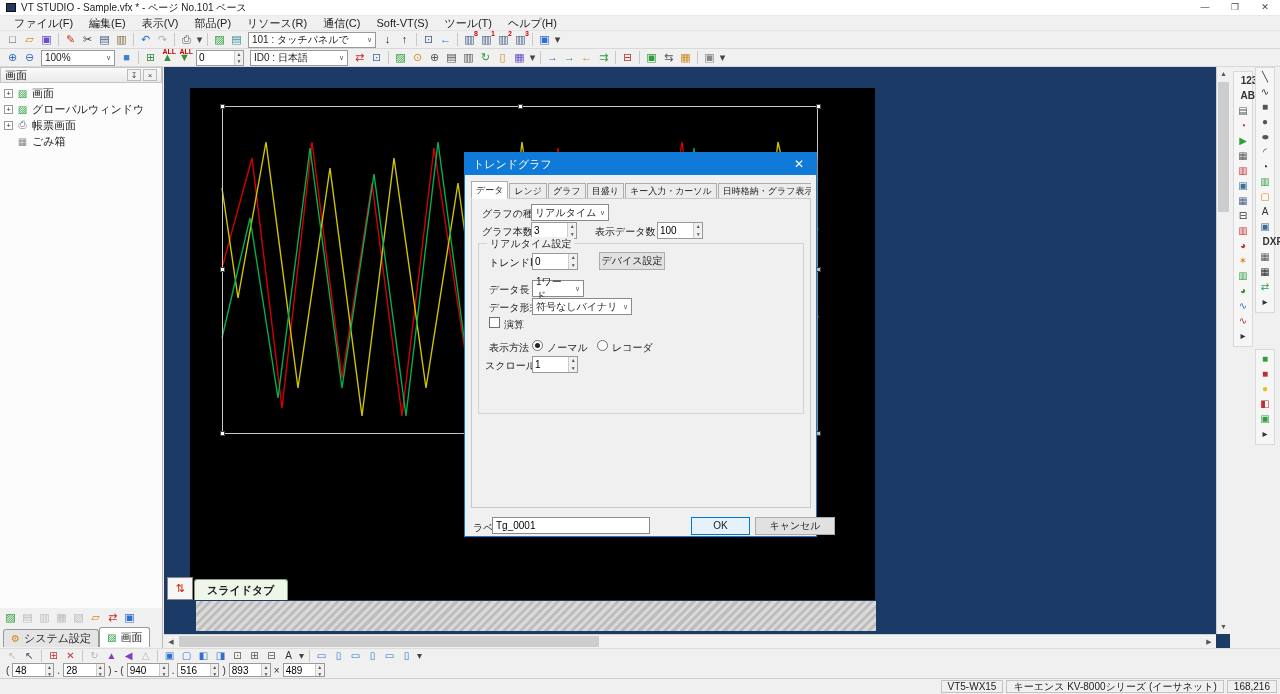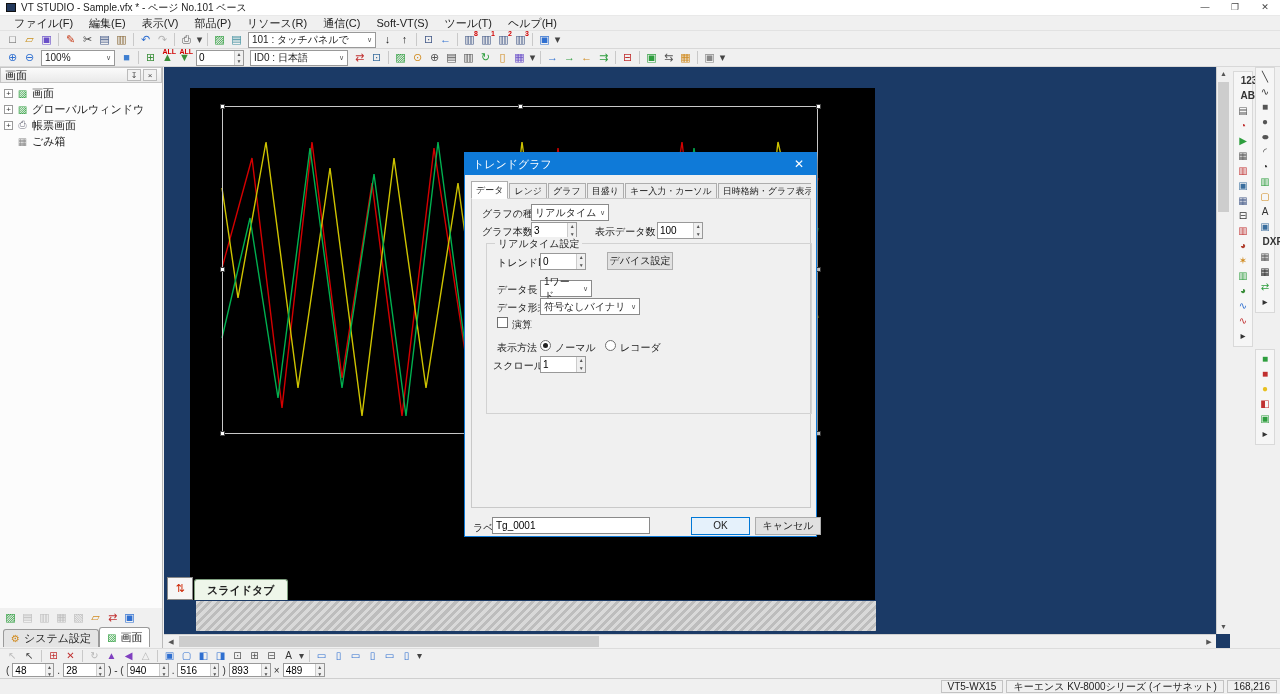--- a/index.html
+++ b/index.html
@@ -93,21 +93,21 @@
   .dlg-title { height:22px; background:#0f7ad8; color:#fff; display:flex; align-items:center; padding-left:8px; font-size:11px;}
   .dlg-close { margin-left:auto; width:34px; text-align:center; line-height:22px; font-size:12px; color:#fff;}
   .dlg-tabs { position:absolute; left:6px; top:28px; right:5px; height:18px; display:flex; align-items:flex-end; overflow:hidden; white-space:nowrap;}
   .dtab { border:1px solid #adadad; background:#ececec; padding:0 4px; font-size:9px; height:16px; line-height:15px; margin-right:1px; flex:0 0 auto;}
   .dtab.active { background:#fff; height:18px; line-height:17px; border-bottom-color:#fff; position:relative; z-index:2;}
   .dlg-panel { position:absolute; left:6px; top:45px; right:5px; height:310px; border:1px solid #c9c9c9; background:#f0f0f0;}
   .fld-label { position:absolute; font-size:10px; color:#222; white-space:nowrap;}
   .fcombo { position:absolute; height:17px; background:#fff; border:1px solid #8a8a8a; display:flex; align-items:center; font-size:10px; padding:0 3px;}
   .fcombo .arw { margin-left:auto; color:#555; font-size:7px; padding-left:3px;}
   .fspin { position:absolute; height:17px; margin:0;}
-  .groupbox { position:absolute; left:14px; top:44px; width:326px; height:171px; border:1px solid #d2d2d2; }
+  .groupbox { position:absolute; left:6px; top:44px; width:326px; height:171px; border:1px solid #d2d2d2; }
   .grouplabel { position:absolute; top:-7px; left:8px; background:#f0f0f0; padding:0 3px; font-size:10px;}
   .btn { border:1px solid #adadad; background:#e1e1e1; font-size:10px; text-align:center; color:#222;}
   .cb { position:absolute; width:11px; height:11px; border:1px solid #707070; background:#fff;}
   .radio { position:absolute; width:11px; height:11px; border:1px solid #707070; border-radius:50%; background:#fff;}
   .radio.on::after { content:""; position:absolute; left:2px; top:2px; width:5px; height:5px; border-radius:50%; background:#222;}
   .dlg-bottom-label { position:absolute; font-size:10px;}
   .dlg-input { position:absolute; height:17px; border:1px solid #8a8a8a; background:#fff; font-size:10px; padding:0 3px; font-family:inherit; outline:0;}
   .ok-btn { position:absolute; height:18px; border:1px solid #0078d7; background:#e5f1fb; font-size:10px; text-align:center; line-height:16px;}
   .cancel-btn { position:absolute; height:18px; line-height:16px;}
 </style>
@@ -541,14 +541,14 @@
             <span>▲</span>
             <span>▼</span>
           </span>
       </span>
     </div>
   </div>
 
   <span class="dlg-bottom-label" style="left:8px;top:368px;">ラベル</span>
   <input class="dlg-input" style="left: 27px; top: 364px; width: 158px;" value="Tg_0001">
   <span class="ok-btn" style="left:226px;top:364px;width:59px;">OK</span>
-  <span class="cancel-btn btn" style="left:290px;top:364px;width:66px;">キャンセル</span>
+  <span class="cancel-btn btn" style="left:290px;top:364px;width:80px;">キャンセル</span>
 </div>
 
 </body></html>

